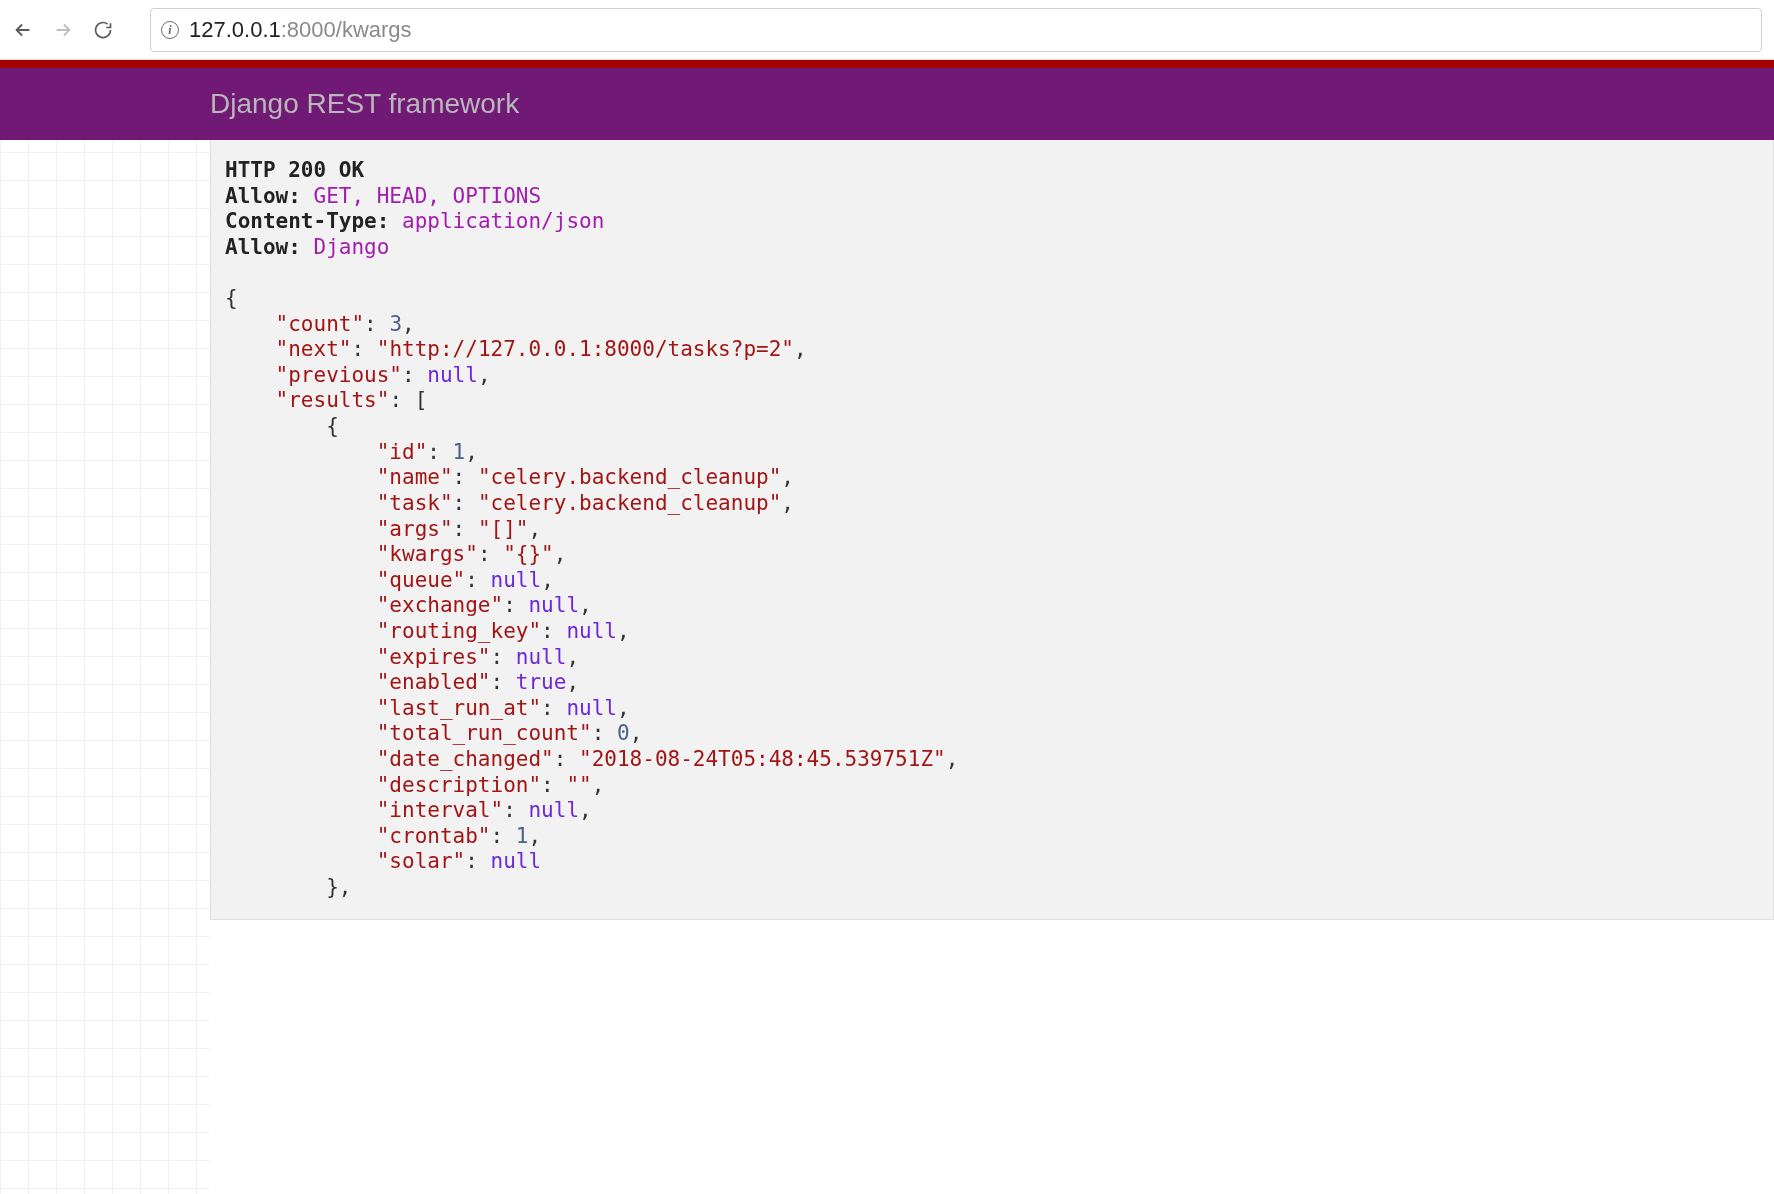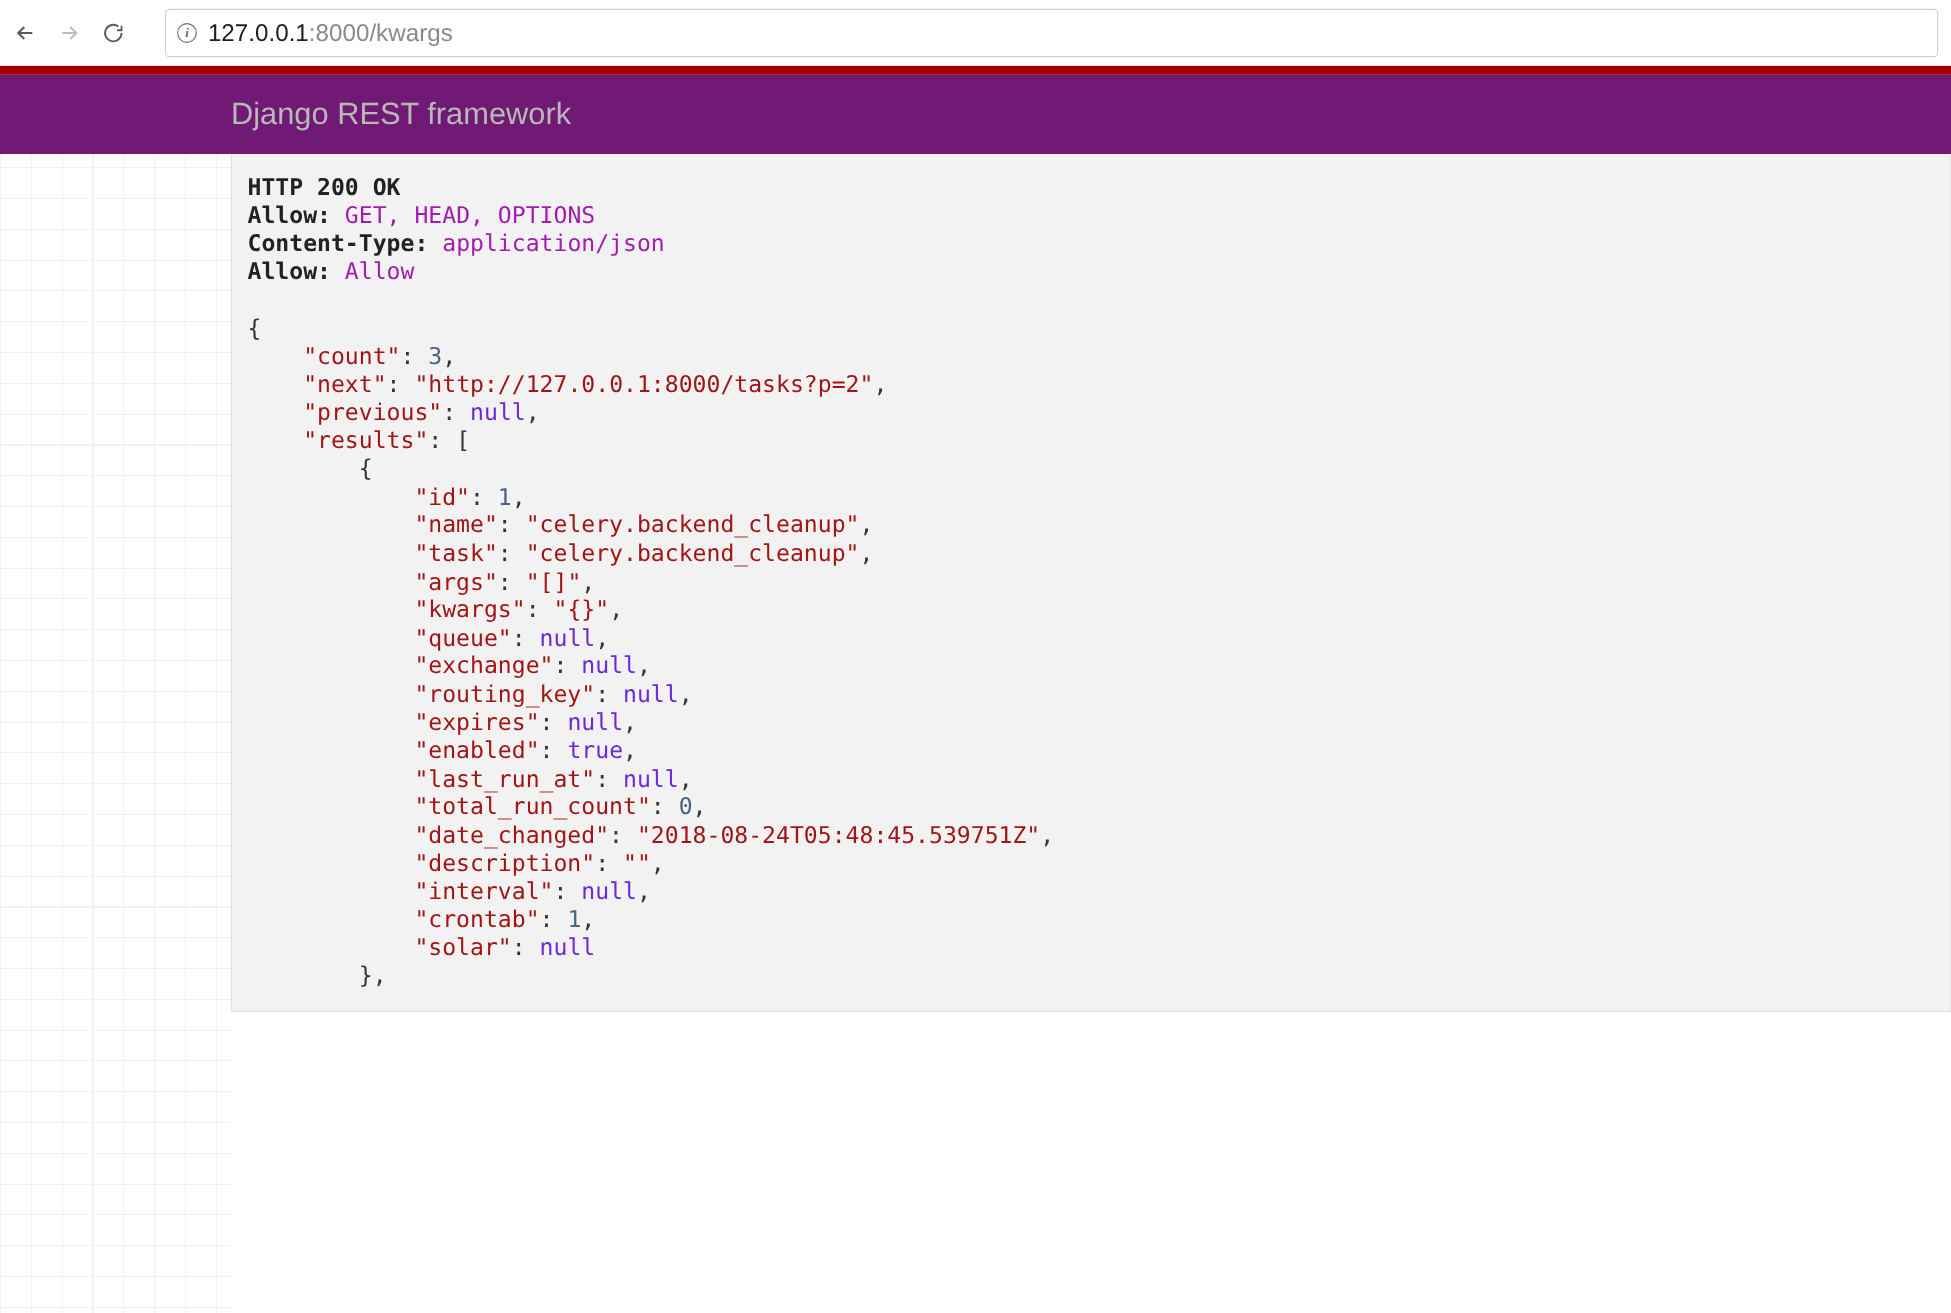--- a/index.html
+++ b/index.html
@@ -153,21 +153,21 @@
 <div class="drf-header">
   <a class="drf-title">Django REST framework</a>
 </div>
 
 <div class="grid-bg"></div>
 
 <div class="content-wrap">
   <div class="response-panel"><span class="b">HTTP 200 OK</span>
 <span class="b">Allow:</span> <span class="hval">GET, HEAD, OPTIONS</span>
 <span class="b">Content-Type:</span> <span class="hval">application/json</span>
-<span class="b">Allow:</span> <span class="hval">Allow</span>
+<span class="b">Allow:</span> <span class="hval">Django</span>
 
 <span class="pun">{</span>
     <span class="key">"count"</span><span class="pun">:</span> <span class="num">3</span><span class="pun">,</span>
     <span class="key">"next"</span><span class="pun">:</span> <span class="str">"http://127.0.0.1:8000/tasks?p=2"</span><span class="pun">,</span>
     <span class="key">"previous"</span><span class="pun">:</span> <span class="null">null</span><span class="pun">,</span>
     <span class="key">"results"</span><span class="pun">:</span> <span class="pun">[</span>
         <span class="pun">{</span>
             <span class="key">"id"</span><span class="pun">:</span> <span class="num">1</span><span class="pun">,</span>
             <span class="key">"name"</span><span class="pun">:</span> <span class="str">"celery.backend_cleanup"</span><span class="pun">,</span>
             <span class="key">"task"</span><span class="pun">:</span> <span class="str">"celery.backend_cleanup"</span><span class="pun">,</span>

